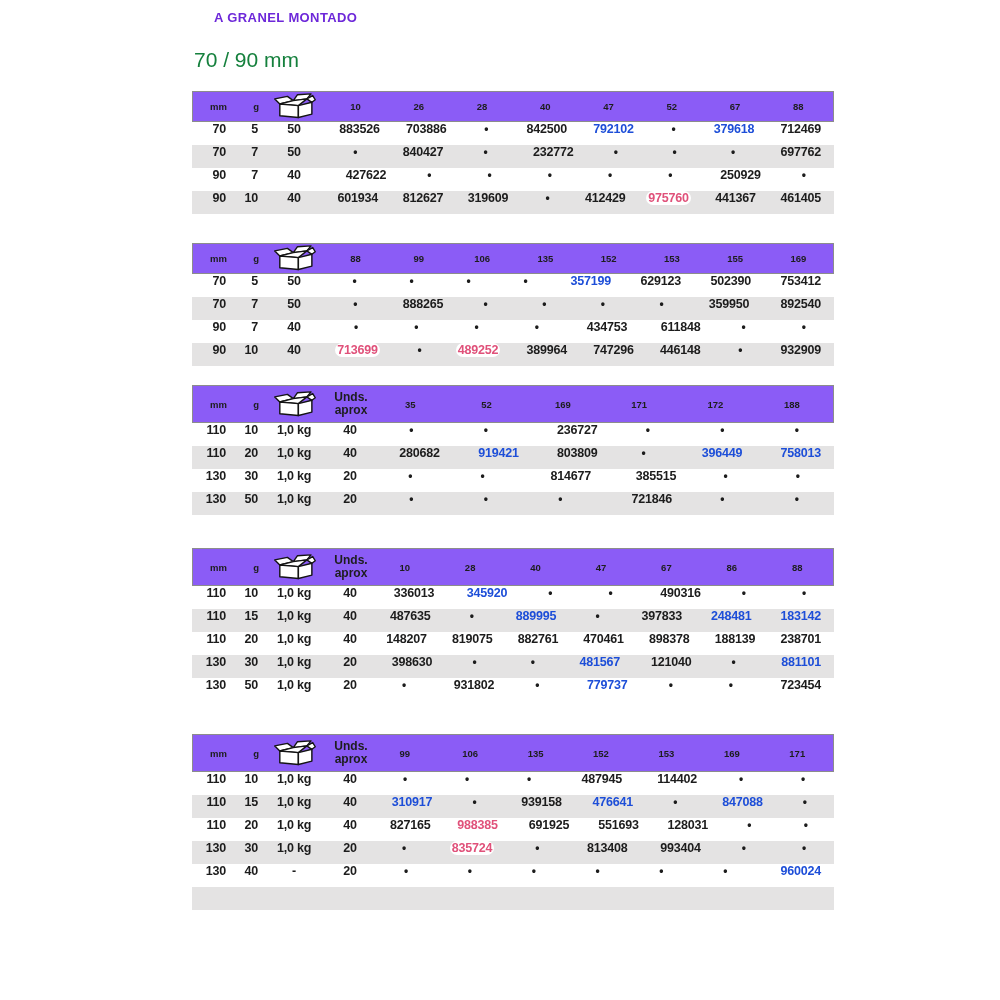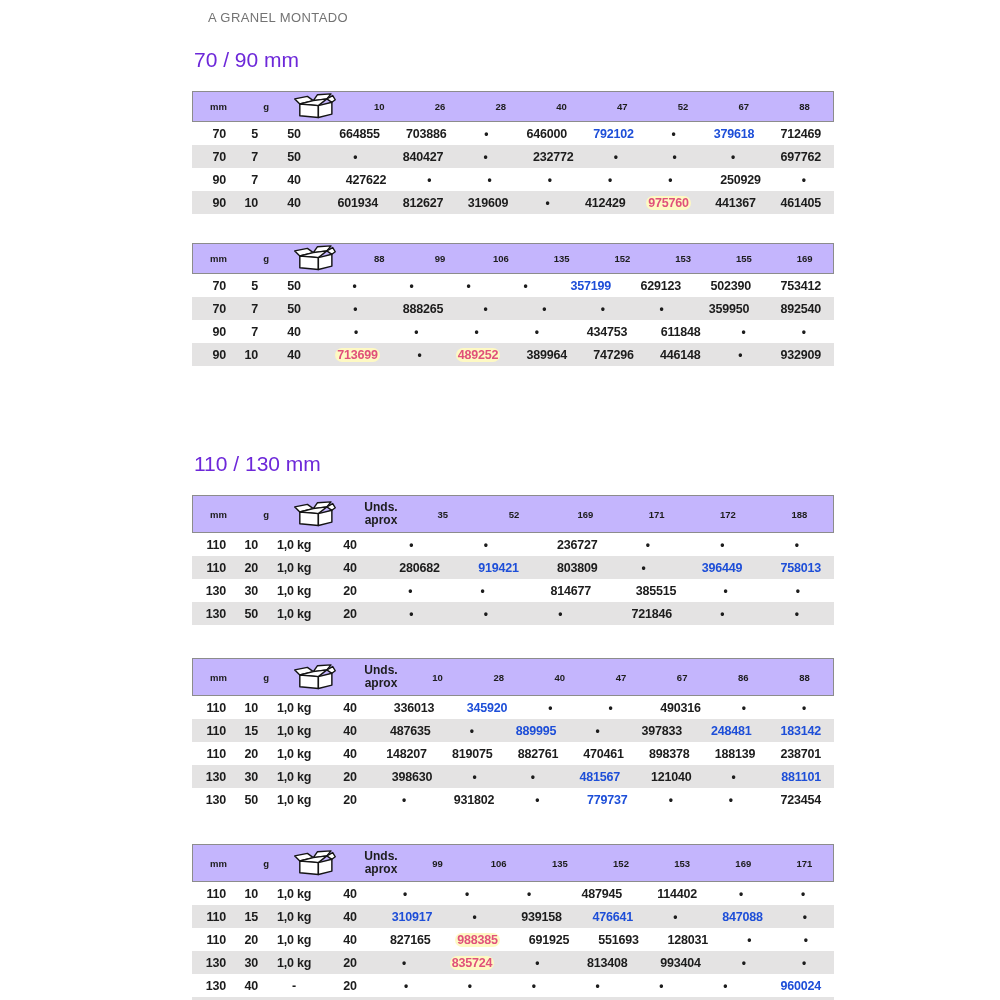--- a/index.html
+++ b/index.html
@@ -2,52 +2,52 @@
 <html><head>
 <meta charset="utf-8">
 <style>
   html,body{margin:0;padding:0;}
   body{
     width:1000px;height:1000px;background:#ffffff;
     font-family:"Liberation Sans","DejaVu Sans",sans-serif;
     color:#1c1c1c;overflow:hidden;
   }
   .page{position:relative;margin-left:192px;width:642px;padding-top:8px;}
-  .doc-title{font-size:13px;font-weight:400;letter-spacing:.4px;color:#737373;margin:2px 0 0 16px;}
+  .doc-title{font-size:13px;font-weight:700;letter-spacing:.4px;color:#6d28d9;margin:2px 0 0 22px;}
   .section{margin:0;}
-  .section-heading{font-size:21px;font-weight:400;color:#6d28d9;margin:8px 0 0 2px;}
+  .section-heading{font-size:21px;font-weight:400;color:#15803d;margin:8px 0 0 2px;}
   #heading-7090{margin-top:23px;margin-bottom:12px;}
   #heading-110130{margin-top:86px;margin-bottom:5px;}
   
   .ctable{width:642px;}
   .t-gap-a{margin-top:29px;}
   .t-gap-b{margin-top:33px;}
   .t-gap-c{margin-top:19px;}
   .thead{
-    display:flex;align-items:center;background:#c4b5fd;
-    border:1px solid #8c8c8c;box-sizing:border-box;gap:10px;
+    display:flex;align-items:center;background:#8b5cf6;
+    border:1px solid #8c8c8c;box-sizing:border-box;
   }
   .thead.h-short{height:31px;}
   .thead.h-tall{height:38px;}
-  .row{display:flex;align-items:center;height:23px;font-size:12.5px;font-weight:700;letter-spacing:-.2px;}
+  .row{display:flex;height:23px;font-size:12.5px;font-weight:700;letter-spacing:-.2px;}
   .row.alt{background:#e4e3e3;}
   
   .c-mm{width:38px;text-align:right;box-sizing:border-box;padding-right:4px;}
   .c-g{width:32px;text-align:right;box-sizing:border-box;padding-right:4px;}
   .c-pack{width:64px;text-align:center;}
   .c-units{width:48px;text-align:center;}
   .c-val{flex:1 1 0;text-align:right;box-sizing:border-box;padding-right:13px;}
   .c-val.dot{text-align:center;padding-right:0;font-size:12px;}
   .thead .c-mm,.thead .c-g{font-size:9.5px;font-weight:700;color:#1d1d1d;}
   .thead .c-val{font-size:9.5px;font-weight:700;text-align:center;padding-right:6px;color:#1d1d1d;}
   .thead .c-units{font-size:12px;font-weight:700;line-height:1.05;color:#1d1d1d;}
   .thead .c-pack{display:flex;justify-content:center;align-items:center;}
   .box-icon svg{display:block;}
   .pink{color:#1d4ed8;}
-  .pink-hl{color:#e0517a;background:#fef9c3;padding:0 2px;border-radius:7px;}
+  .pink-hl{color:#e0517a;background:#ffffff;padding:0 2px;border-radius:7px;}
 </style>
 </head>
 <body>
 
 <div class="page">
   <div class="doc-title">A GRANEL MONTADO</div>
 
   <section class="section">
     <h2 class="section-heading" id="heading-7090">70 / 90 mm</h2>
     <div>
@@ -73,24 +73,24 @@
             <div class="c-val">40</div>
             <div class="c-val">47</div>
             <div class="c-val">52</div>
             <div class="c-val">67</div>
             <div class="c-val">88</div>
           </div>
           <div class="row">
             <div class="c-mm">70</div>
             <div class="c-g">5</div>
             <div class="c-pack">50</div>
-            <div class="c-val"><span>664855</span></div>
+            <div class="c-val"><span>883526</span></div>
             <div class="c-val"><span>703886</span></div>
             <div class="c-val dot"><span>•</span></div>
-            <div class="c-val"><span>646000</span></div>
+            <div class="c-val"><span>842500</span></div>
             <div class="c-val"><span class="pink">792102</span></div>
             <div class="c-val dot"><span>•</span></div>
             <div class="c-val"><span class="pink">379618</span></div>
             <div class="c-val"><span>712469</span></div>
           </div>
           <div class="row alt">
             <div class="c-mm">70</div>
             <div class="c-g">7</div>
             <div class="c-pack">50</div>
             <div class="c-val dot"><span>•</span></div>
@@ -204,21 +204,20 @@
             <div class="c-val"><span>747296</span></div>
             <div class="c-val"><span>446148</span></div>
             <div class="c-val dot"><span>•</span></div>
             <div class="c-val"><span>932909</span></div>
           </div>
         </div>
       </div>
   </section>
 
   <section class="section">
-    <h2 class="section-heading" id="heading-110130">110 / 130 mm</h2>
     <div>
         <div class="ctable t-gap-c">
           <div class="thead h-tall">
             <div class="c-mm">mm</div>
             <div class="c-g">g</div>
             <div class="c-pack box-icon">
               <svg viewBox="0 0 50 32" width="44" height="27" xmlns="http://www.w3.org/2000/svg">
                 <g fill="#ffffff" stroke="#141414" stroke-width="1.7" stroke-linejoin="round">
                   <polygon points="23,9 28,2 44,1 39,7"></polygon>
                   <polygon points="7,13 1,7 16,4 23,9"></polygon>

